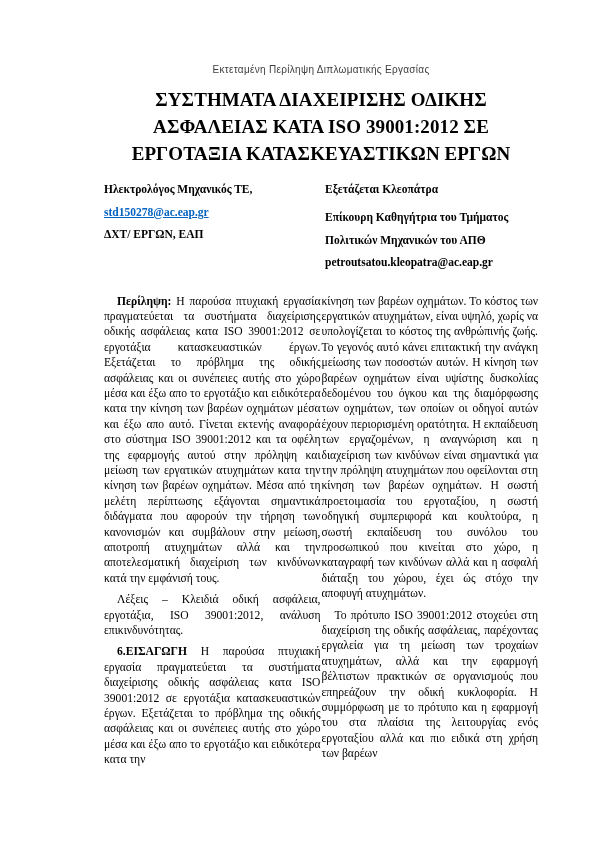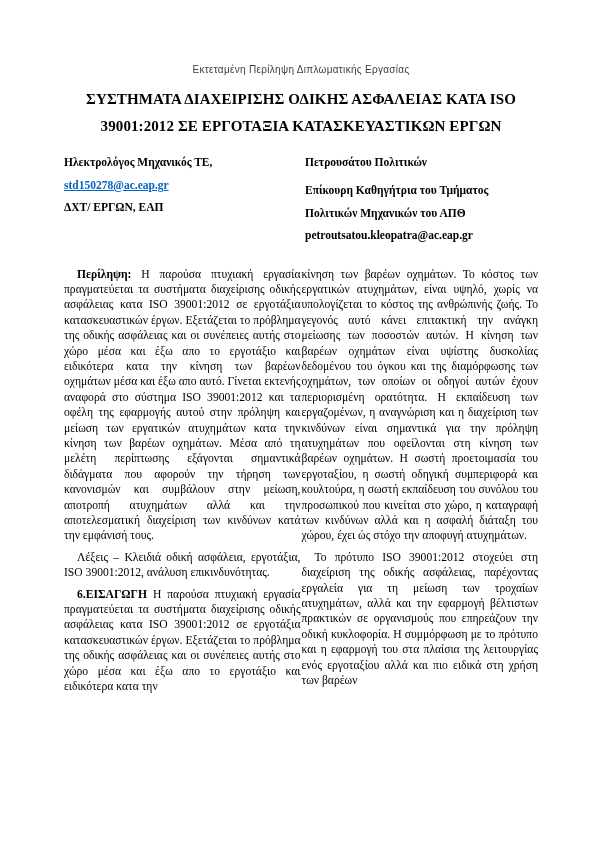--- a/index.html
+++ b/index.html
@@ -6,32 +6,32 @@
   body {
     width: 600px; height: 849px;
     background: #ffffff;
     font-family: "Liberation Serif", serif;
     color: #000;
     overflow: hidden;
   }
   .page {
     box-sizing: border-box;
     width: 600px; height: 849px;
-    padding: 64px 62px 0 64px;
+    padding: 64px 62px 0 104px;
   }
   .doc-subtitle {
     font-family: "Liberation Sans", sans-serif;
     font-size: 10px;
     color: #3d3d3d;
     text-align: center;
     margin: 0 0 11px 0;
     letter-spacing: 0.3px;
   }
   .doc-title {
-    font-size: 15px;
+    font-size: 19px;
     font-weight: bold;
     text-align: center;
     line-height: 27px;
     margin: 8px auto 15px auto;
     max-width: 474px;
     letter-spacing: 0.1px;
   }
   .authors { display: flex; }
   .author-col { width: 50%; box-sizing: border-box; }
   .author-col.right { padding-left: 4px; }
@@ -73,21 +73,21 @@
 
   <h1 class="doc-title">ΣΥΣΤΗΜΑΤΑ ΔΙΑΧΕΙΡΙΣΗΣ ΟΔΙΚΗΣ ΑΣΦΑΛΕΙΑΣ ΚΑΤΑ ISO 39001:2012 ΣΕ ΕΡΓΟΤΑΞΙΑ ΚΑΤΑΣΚΕΥΑΣΤΙΚΩΝ ΕΡΓΩΝ</h1>
 
   <div class="authors">
     <div class="author-col left">
       <p>Ηλεκτρολόγος Μηχανικός ΤΕ,</p>
       <p><a class="email-link">std150278@ac.eap.gr</a></p>
       <p>ΔΧΤ/ ΕΡΓΩΝ, ΕΑΠ</p>
     </div>
     <div class="author-col right">
-      <p class="author-name">Πετρουσάτου Πολιτικών</p>
+      <p class="author-name">Εξετάζεται Κλεοπάτρα</p>
       <p>Επίκουρη Καθηγήτρια του Τμήματος</p>
       <p>Πολιτικών Μηχανικών του ΑΠΘ</p>
       <p>petroutsatou.kleopatra@ac.eap.gr</p>
     </div>
   </div>
 
   <div class="body-cols">
 
     <div class="col">
       <p><span class="bold">Περίληψη:</span> <span>Η παρούσα πτυχιακή εργασία πραγματεύεται τα συστήματα διαχείρισης οδικής ασφάλειας κατα ISO 39001:2012 σε εργοτάξια κατασκευαστικών έργων. Εξετάζεται το πρόβλημα της οδικής ασφάλειας και οι συνέπειες αυτής στο χώρο μέσα και έξω απο το εργοτάξιο και ειδικότερα κατα την κίνηση των βαρέων οχημάτων μέσα και έξω απο αυτό. Γίνεται εκτενής αναφορά στο σύστημα ISO 39001:2012 και τα οφέλη της εφαρμογής αυτού  στην πρόληψη και μείωση των εργατικών ατυχημάτων κατα την κίνηση των βαρέων οχημάτων. Μέσα από τη μελέτη περίπτωσης εξάγονται σημαντικά διδάγματα που αφορούν την τήρηση των κανονισμών και συμβάλουν στην μείωση, αποτροπή ατυχημάτων αλλά και την αποτελεσματική διαχείριση των κινδύνων κατά την εμφάνισή τους.</span></p>

